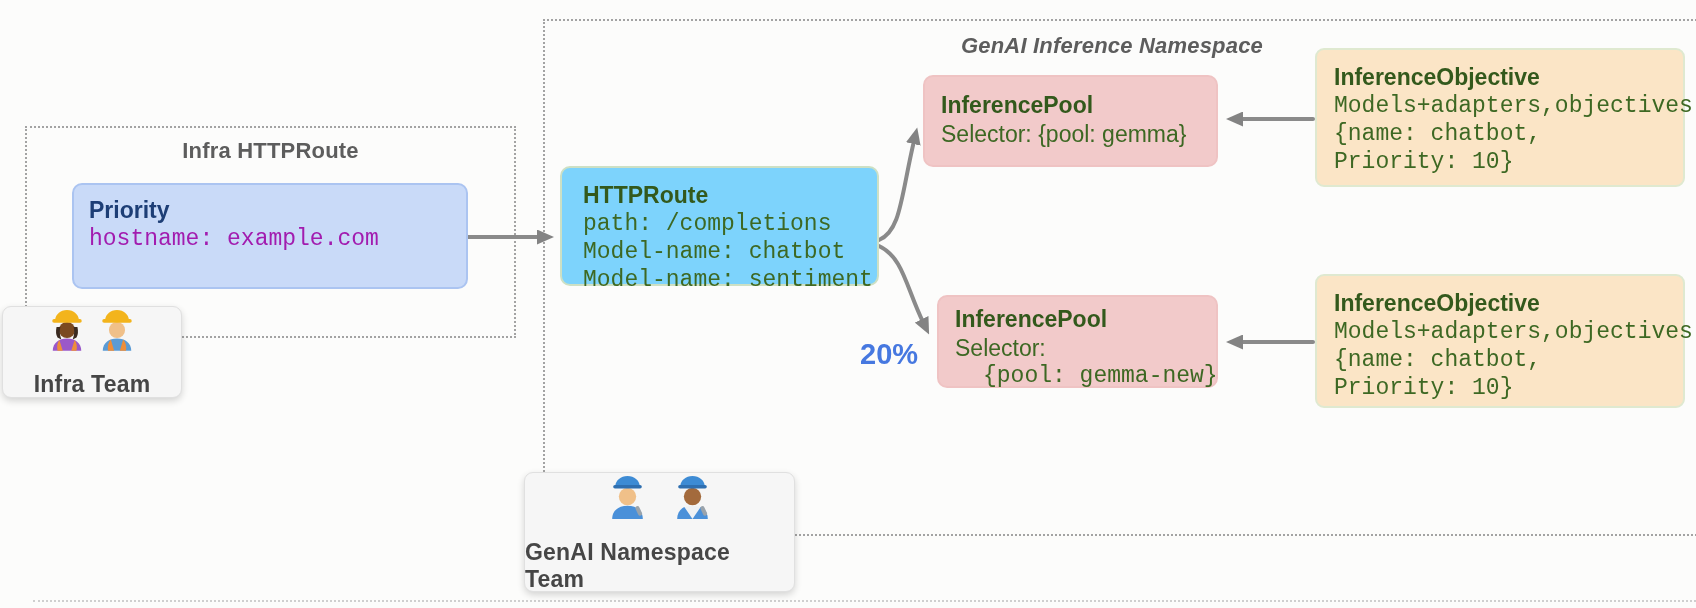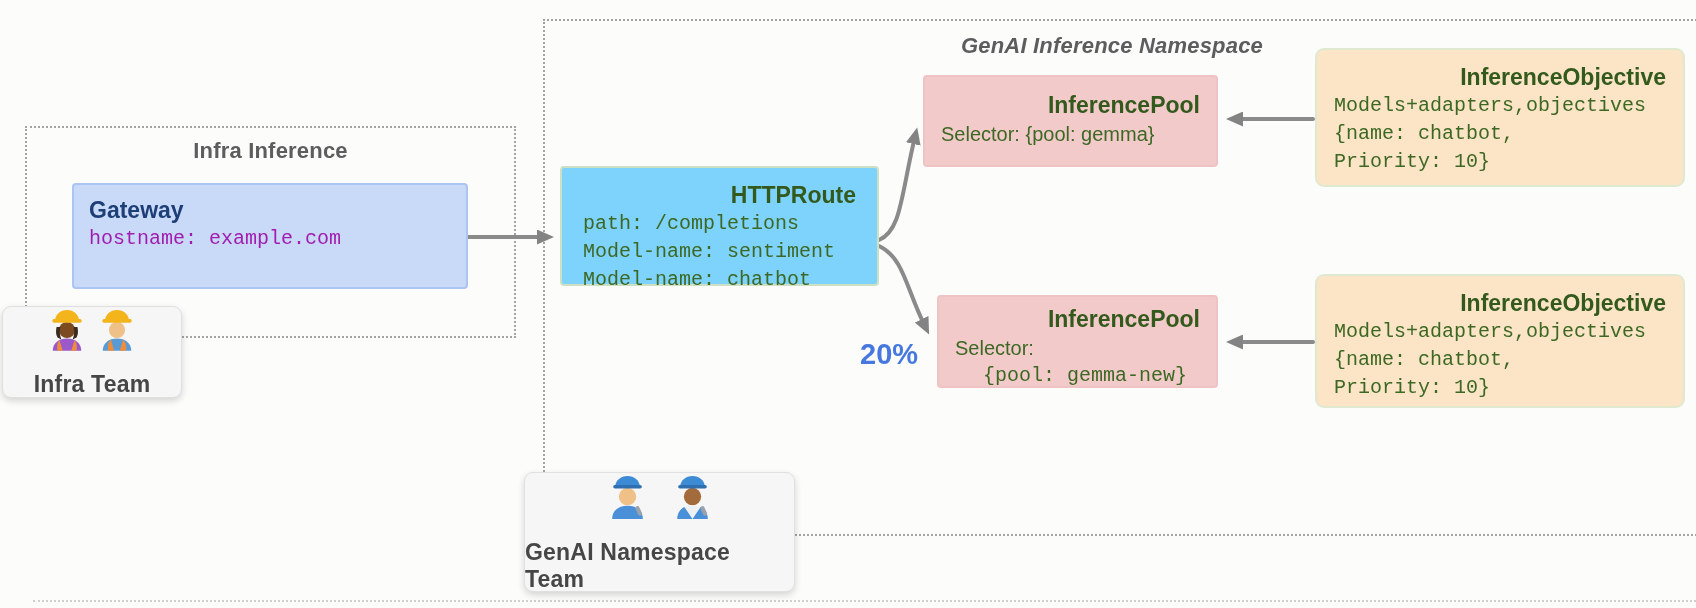--- a/index.html
+++ b/index.html
@@ -12,35 +12,35 @@
   .ns{position:absolute;border:2px dotted #a3a3a3;z-index:1;}
   .ns-infra{left:25px;top:126px;width:487px;height:208px;}
   .ns-genai{left:543px;top:19px;width:1170px;height:513px;}
   .ns-label{
     position:absolute;width:100%;text-align:center;
     font-size:22px;font-weight:600;color:#5d5d5d;letter-spacing:.2px;
   }
   .ns-infra .ns-label{top:10px;}
   .ns-genai .ns-label{top:12px;left:-18px;font-style:italic;}
   
-  .node{position:absolute;box-sizing:border-box;border-radius:4px;z-index:3;}
+  .node{position:absolute;box-sizing:border-box;border-radius:10px;z-index:3;}
   .node-title{font-size:23px;font-weight:bold;line-height:30px;}
-  .node-line{font-size:20px;line-height:28px;white-space:pre;}
+  .node-line{font-size:23px;line-height:28px;white-space:pre;}
   .mono{font-family:"Liberation Mono","DejaVu Sans Mono",monospace;}
   .node-gateway{
     left:72px;top:183px;width:396px;height:106px;padding:10px 15px;
     background:#c9daf8;border:2px solid #abc4f1;
   }
   .node-gateway .node-title{color:#1d3e76;}
   .node-gateway .node-line{color:#a21caf;font-family:Liberation Mono, monospace;}
   .node-httproute{
     left:560px;top:166px;width:319px;height:120px;padding:12px 21px;
     background:#7dd3fc;border:2px solid #cde0c4;
   }
-  .green-text .node-title{color:#33591c;text-align:right;}
+  .green-text .node-title{color:#33591c;}
   .green-text .node-line{color:#3d6823;}
   .node-pool-top{
     left:923px;top:75px;width:295px;height:92px;padding:13px 16px;
     background:#f2caca;border:2px solid #efc3c3;
   }
   .node-pool-bottom{
     left:937px;top:295px;width:281px;height:93px;padding:7px 16px;
     background:#f2caca;border:2px solid #efc3c3;
   }
   .indent{padding-left:28px;font-family:Liberation Mono, monospace;}
@@ -79,21 +79,21 @@
     position:absolute;left:33px;right:0;top:600px;height:0;
     border-top:2px dotted #cfcfcf;z-index:0;
   }
 </style>
 </head>
 <body>
 
 <div class="canvas">
 
   <div class="ns ns-infra">
-    <div class="ns-label">Infra Inference</div>
+    <div class="ns-label">Infra HTTPRoute</div>
   </div>
 
   <div class="ns ns-genai">
     <div class="ns-label">GenAI Inference Namespace</div>
   </div>
 
   <div class="bottom-dotted"></div>
 
   <svg class="arrows" width="1696" height="608" viewBox="0 0 1696 608">
     <defs>
@@ -104,29 +104,29 @@
     <g stroke="#8a8a8a" stroke-width="4" fill="none" stroke-linecap="round">
       <path d="M468 237 H540" marker-end="url(#ah)"></path>
       <path d="M879 240 C901 231 901 196 914 141" marker-end="url(#ah)"></path>
       <path d="M879 246 C903 257 906 287 923 322" marker-end="url(#ah)"></path>
       <path d="M1313 119 H1240" marker-end="url(#ah)"></path>
       <path d="M1313 342 H1240" marker-end="url(#ah)"></path>
     </g>
   </svg>
 
   <div class="node node-gateway">
-    <div class="node-title">Gateway</div>
+    <div class="node-title">Priority</div>
     <div class="node-line mono">hostname: example.com</div>
   </div>
 
   <div class="node node-httproute green-text">
     <div class="node-title">HTTPRoute</div>
     <div class="node-line mono">path: /completions</div>
+    <div class="node-line mono">Model-name: chatbot</div>
     <div class="node-line mono">Model-name: sentiment</div>
-    <div class="node-line mono">Model-name: chatbot</div>
   </div>
 
   <div class="traffic-label">20%</div>
 
   <div class="node node-pool-top green-text">
     <div class="node-title">InferencePool</div>
     <div class="node-line">Selector: {pool: gemma}</div>
   </div>
 
   <div class="node node-pool-bottom green-text">

